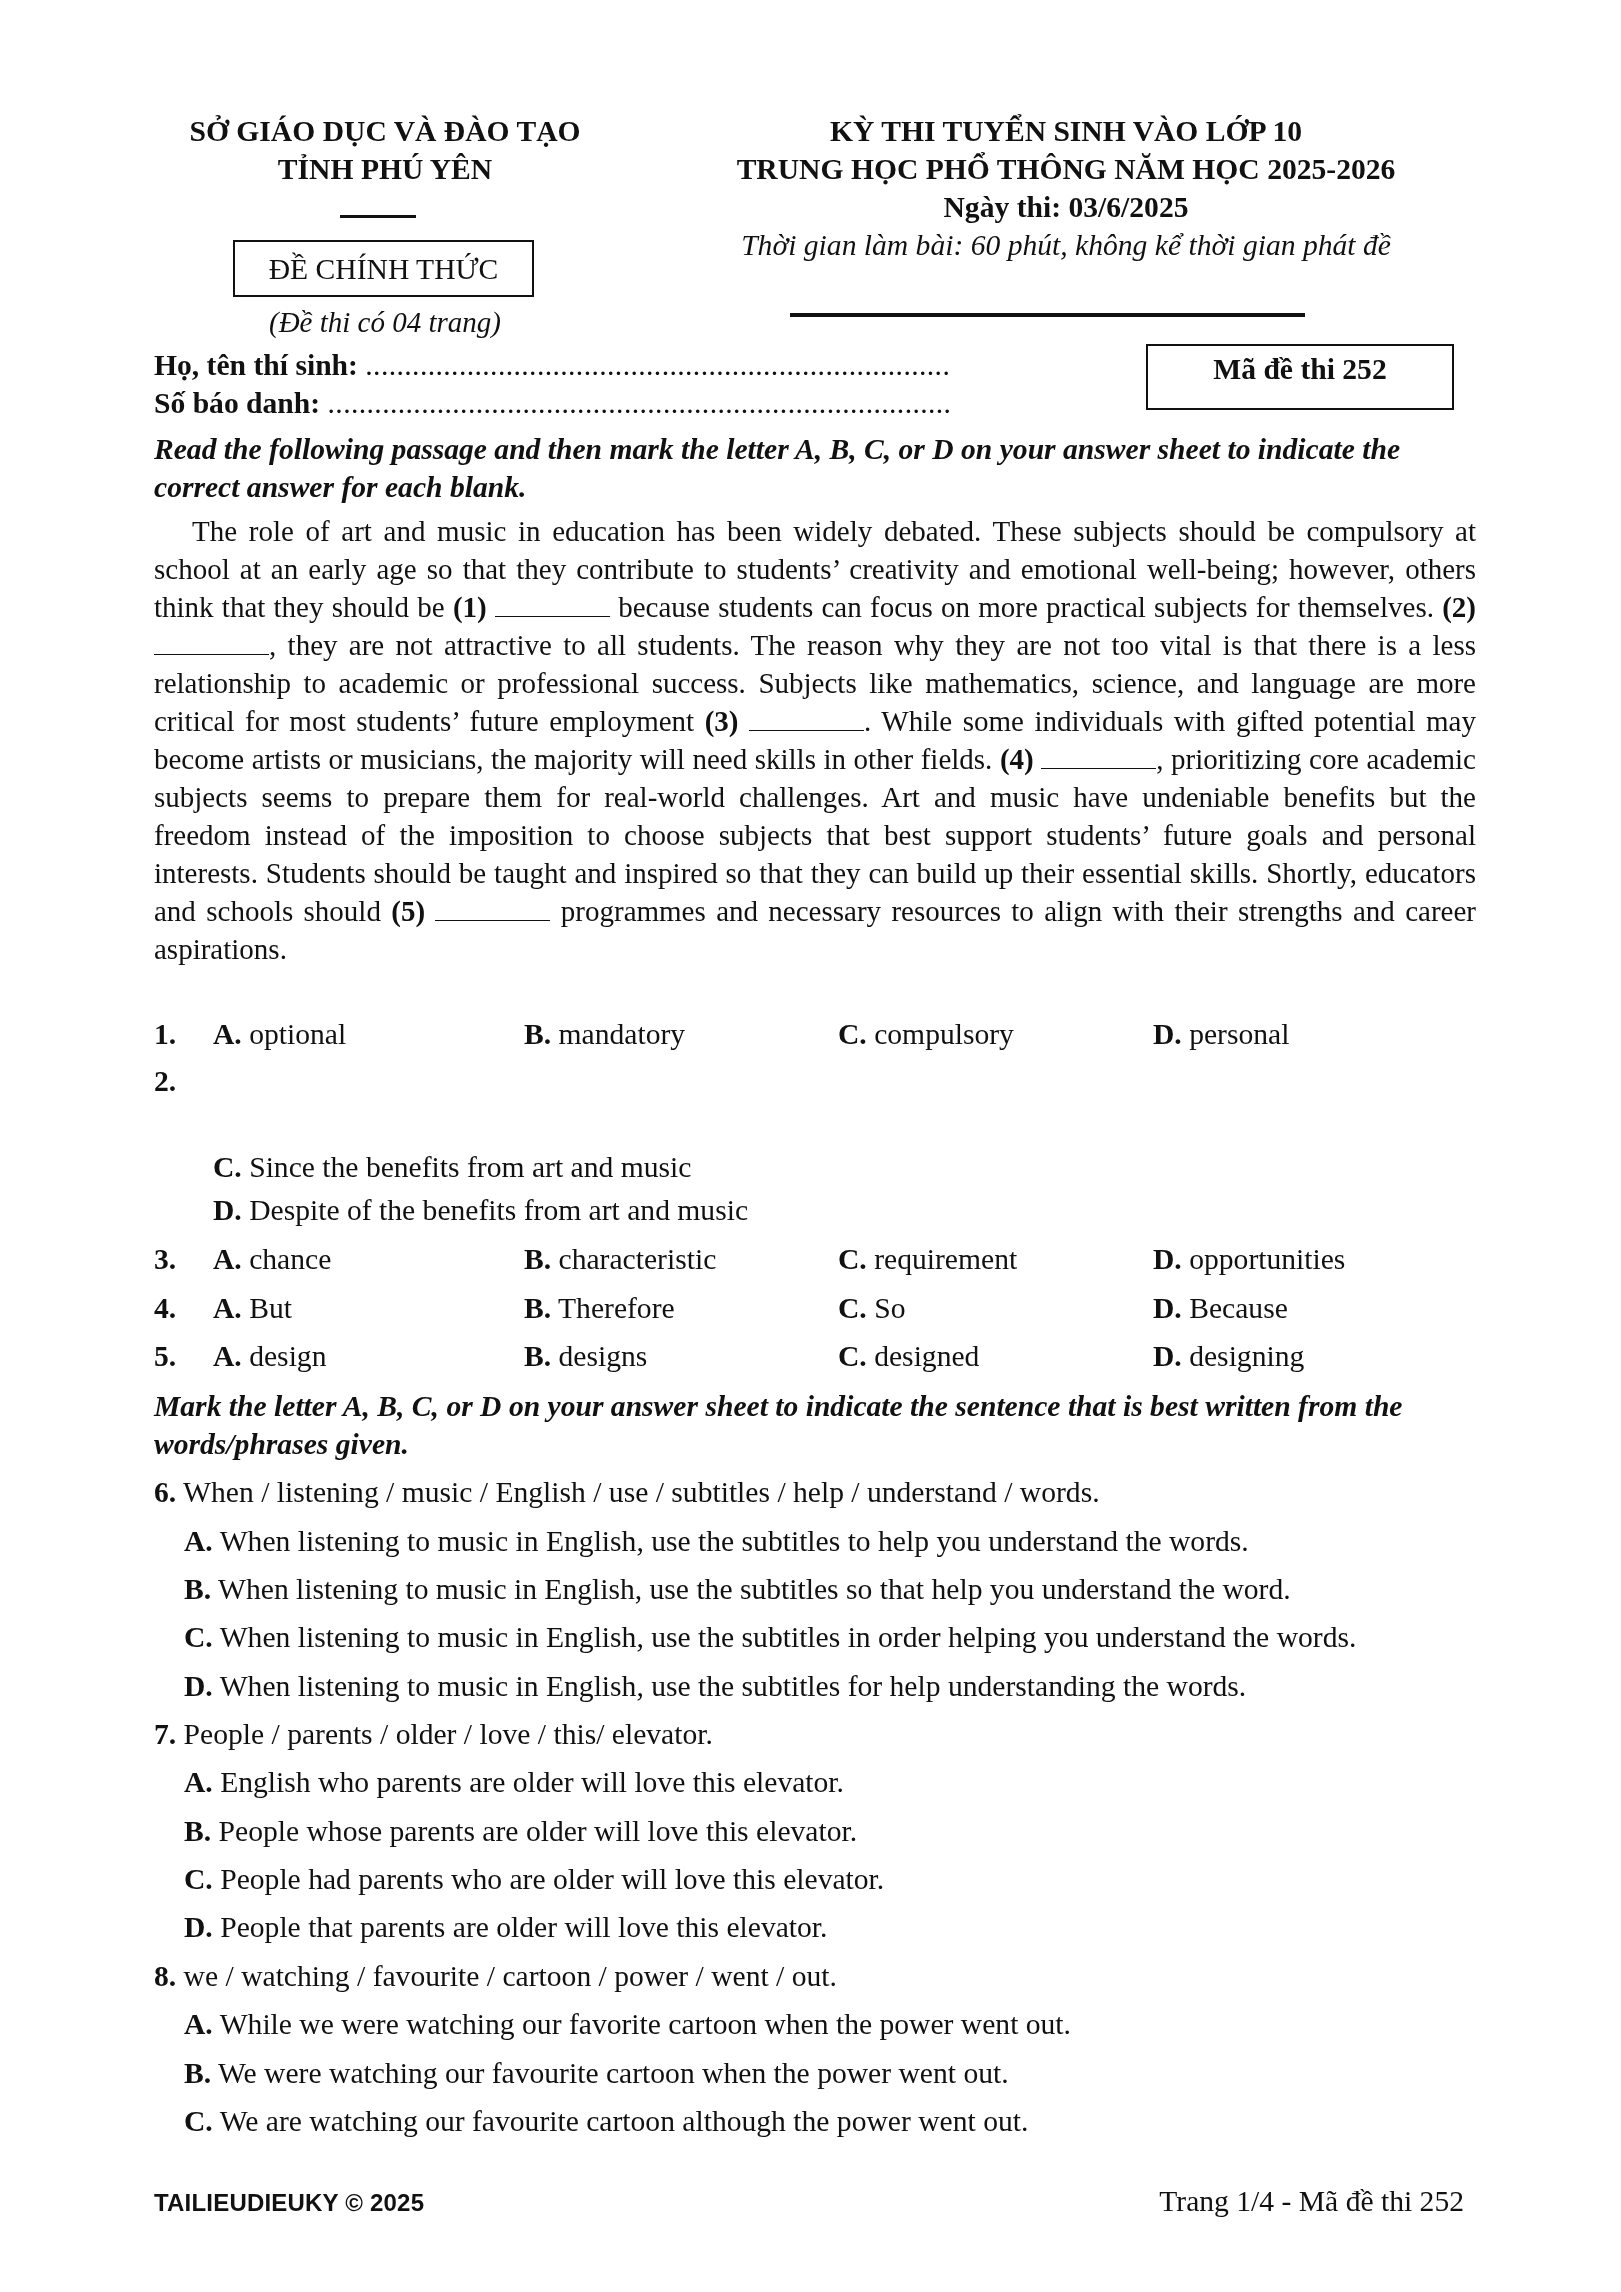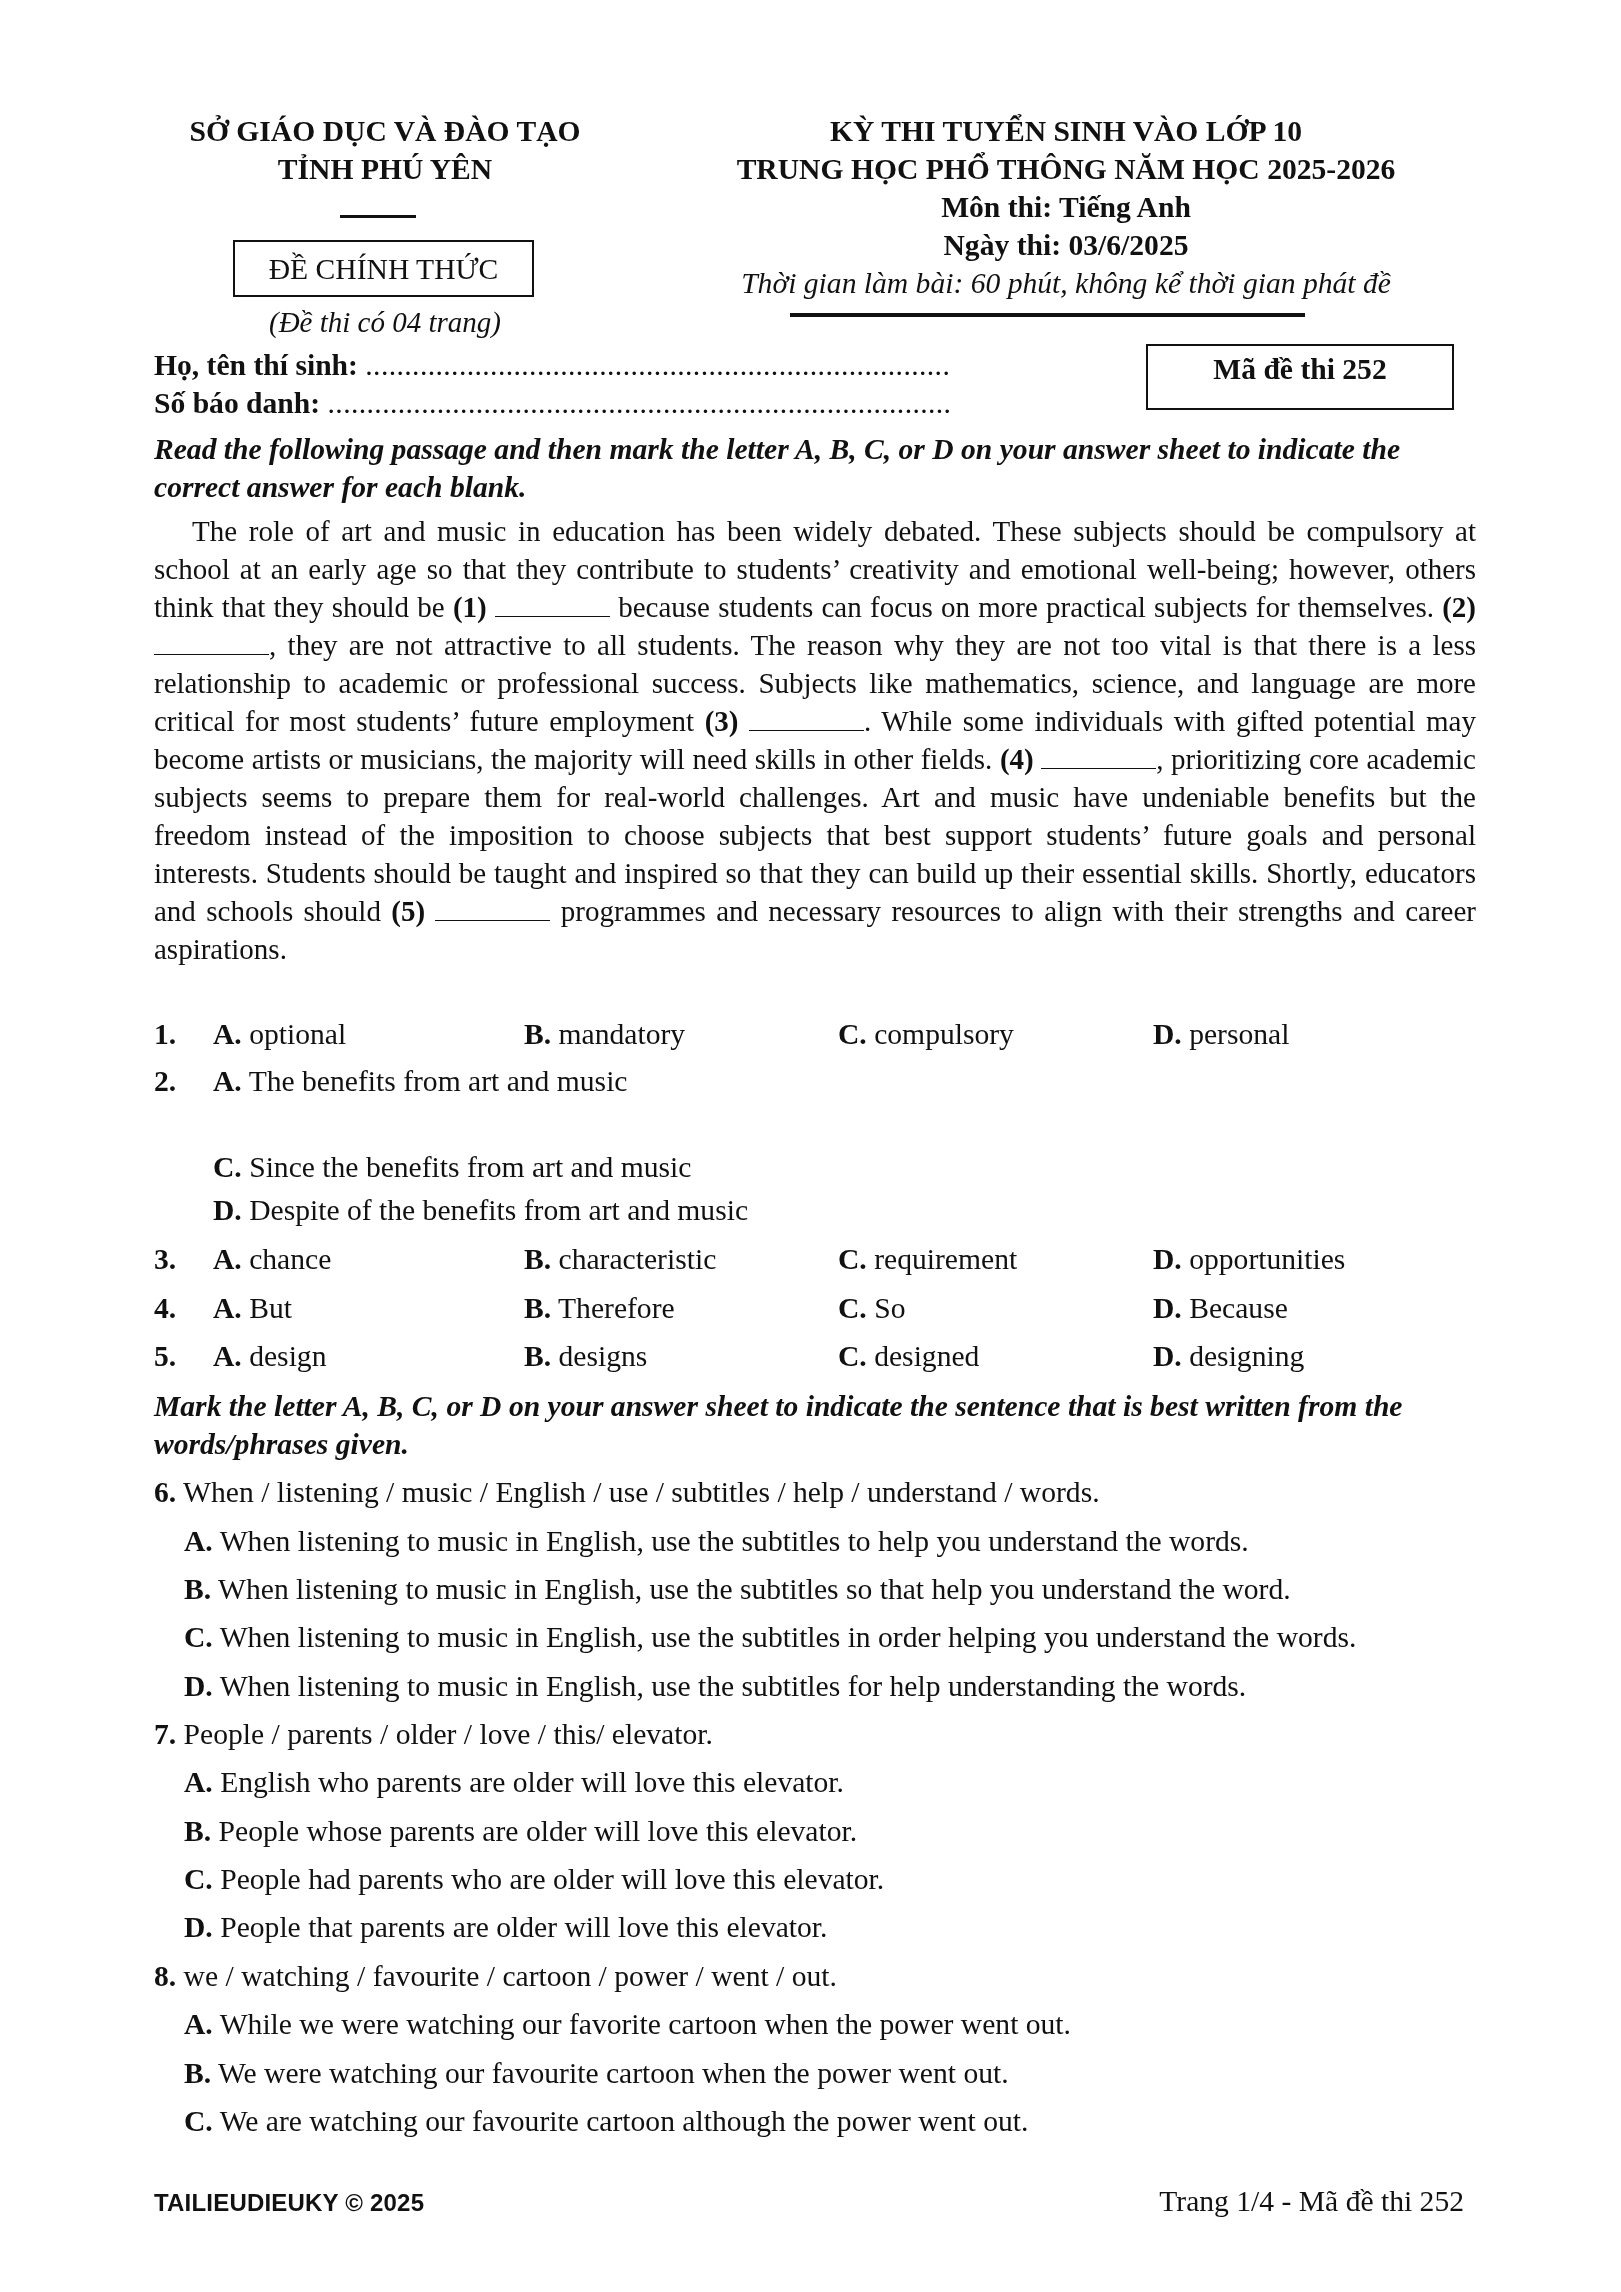--- a/index.html
+++ b/index.html
@@ -57,21 +57,20 @@
   <div>SỞ GIÁO DỤC VÀ ĐÀO TẠO</div>
   <div>TỈNH PHÚ YÊN</div>
 </div>
 <div id="left-rule" class="abs"></div>
 <div id="official-box" class="abs">ĐỀ CHÍNH THỨC</div>
 <div id="pages-note" class="abs center i">(Đề thi có 04 trang)</div>
 
 <div id="right-hdr" class="abs center hdr">
   <div class="b">KỲ THI TUYỂN SINH VÀO LỚP 10</div>
   <div class="b">TRUNG HỌC PHỔ THÔNG NĂM HỌC 2025-2026</div>
-  <div class="b">Môn thi: Tiếng Anh</div>
   <div class="b">Ngày thi: 03/6/2025</div>
   <div class="i">Thời gian làm bài: 60 phút, không kể thời gian phát đề</div>
 </div>
 <div id="right-rule" class="abs"></div>
 <div id="code-box" class="abs">Mã đề thi 252</div>
 
 <div id="field-name" class="abs field">
   <span>Họ, tên thí sinh:</span>
   <span class="dots">...........................................................................</span>
 </div>
@@ -87,21 +86,20 @@
 <div class="abs q-row" style="top:1015px;height:38px;">
   <span class="q-num">1.</span>
   <span class="opt c1"><span class="lt">A.</span> <span>optional</span></span>
   <span class="opt c2"><span class="lt">B.</span> <span>mandatory</span></span>
   <span class="opt c3"><span class="lt">C.</span> <span>compulsory</span></span>
   <span class="opt c4"><span class="lt">D.</span> <span>personal</span></span>
 </div>
 
 <div class="abs q-row" style="top:1062px;height:170px;">
   <span class="q-num">2.</span>
-  <span class="opt c1" style="top:0"><span class="lt">A.</span> <span>The benefits from art and music</span></span>
   <span class="opt c1" style="top:129px"><span class="lt">D.</span> <span>Despite of the benefits from art and music</span></span>
   <span class="opt c1" style="top:86px"><span class="lt">C.</span> <span>Since the benefits from art and music</span></span>
 </div>
 
 <div class="abs q-row" style="top:1240px;height:38px;">
   <span class="q-num">3.</span>
   <span class="opt c1"><span class="lt">A.</span> <span>chance</span></span>
   <span class="opt c2"><span class="lt">B.</span> <span>characteristic</span></span>
   <span class="opt c3"><span class="lt">C.</span> <span>requirement</span></span>
   <span class="opt c4"><span class="lt">D.</span> <span>opportunities</span></span>

